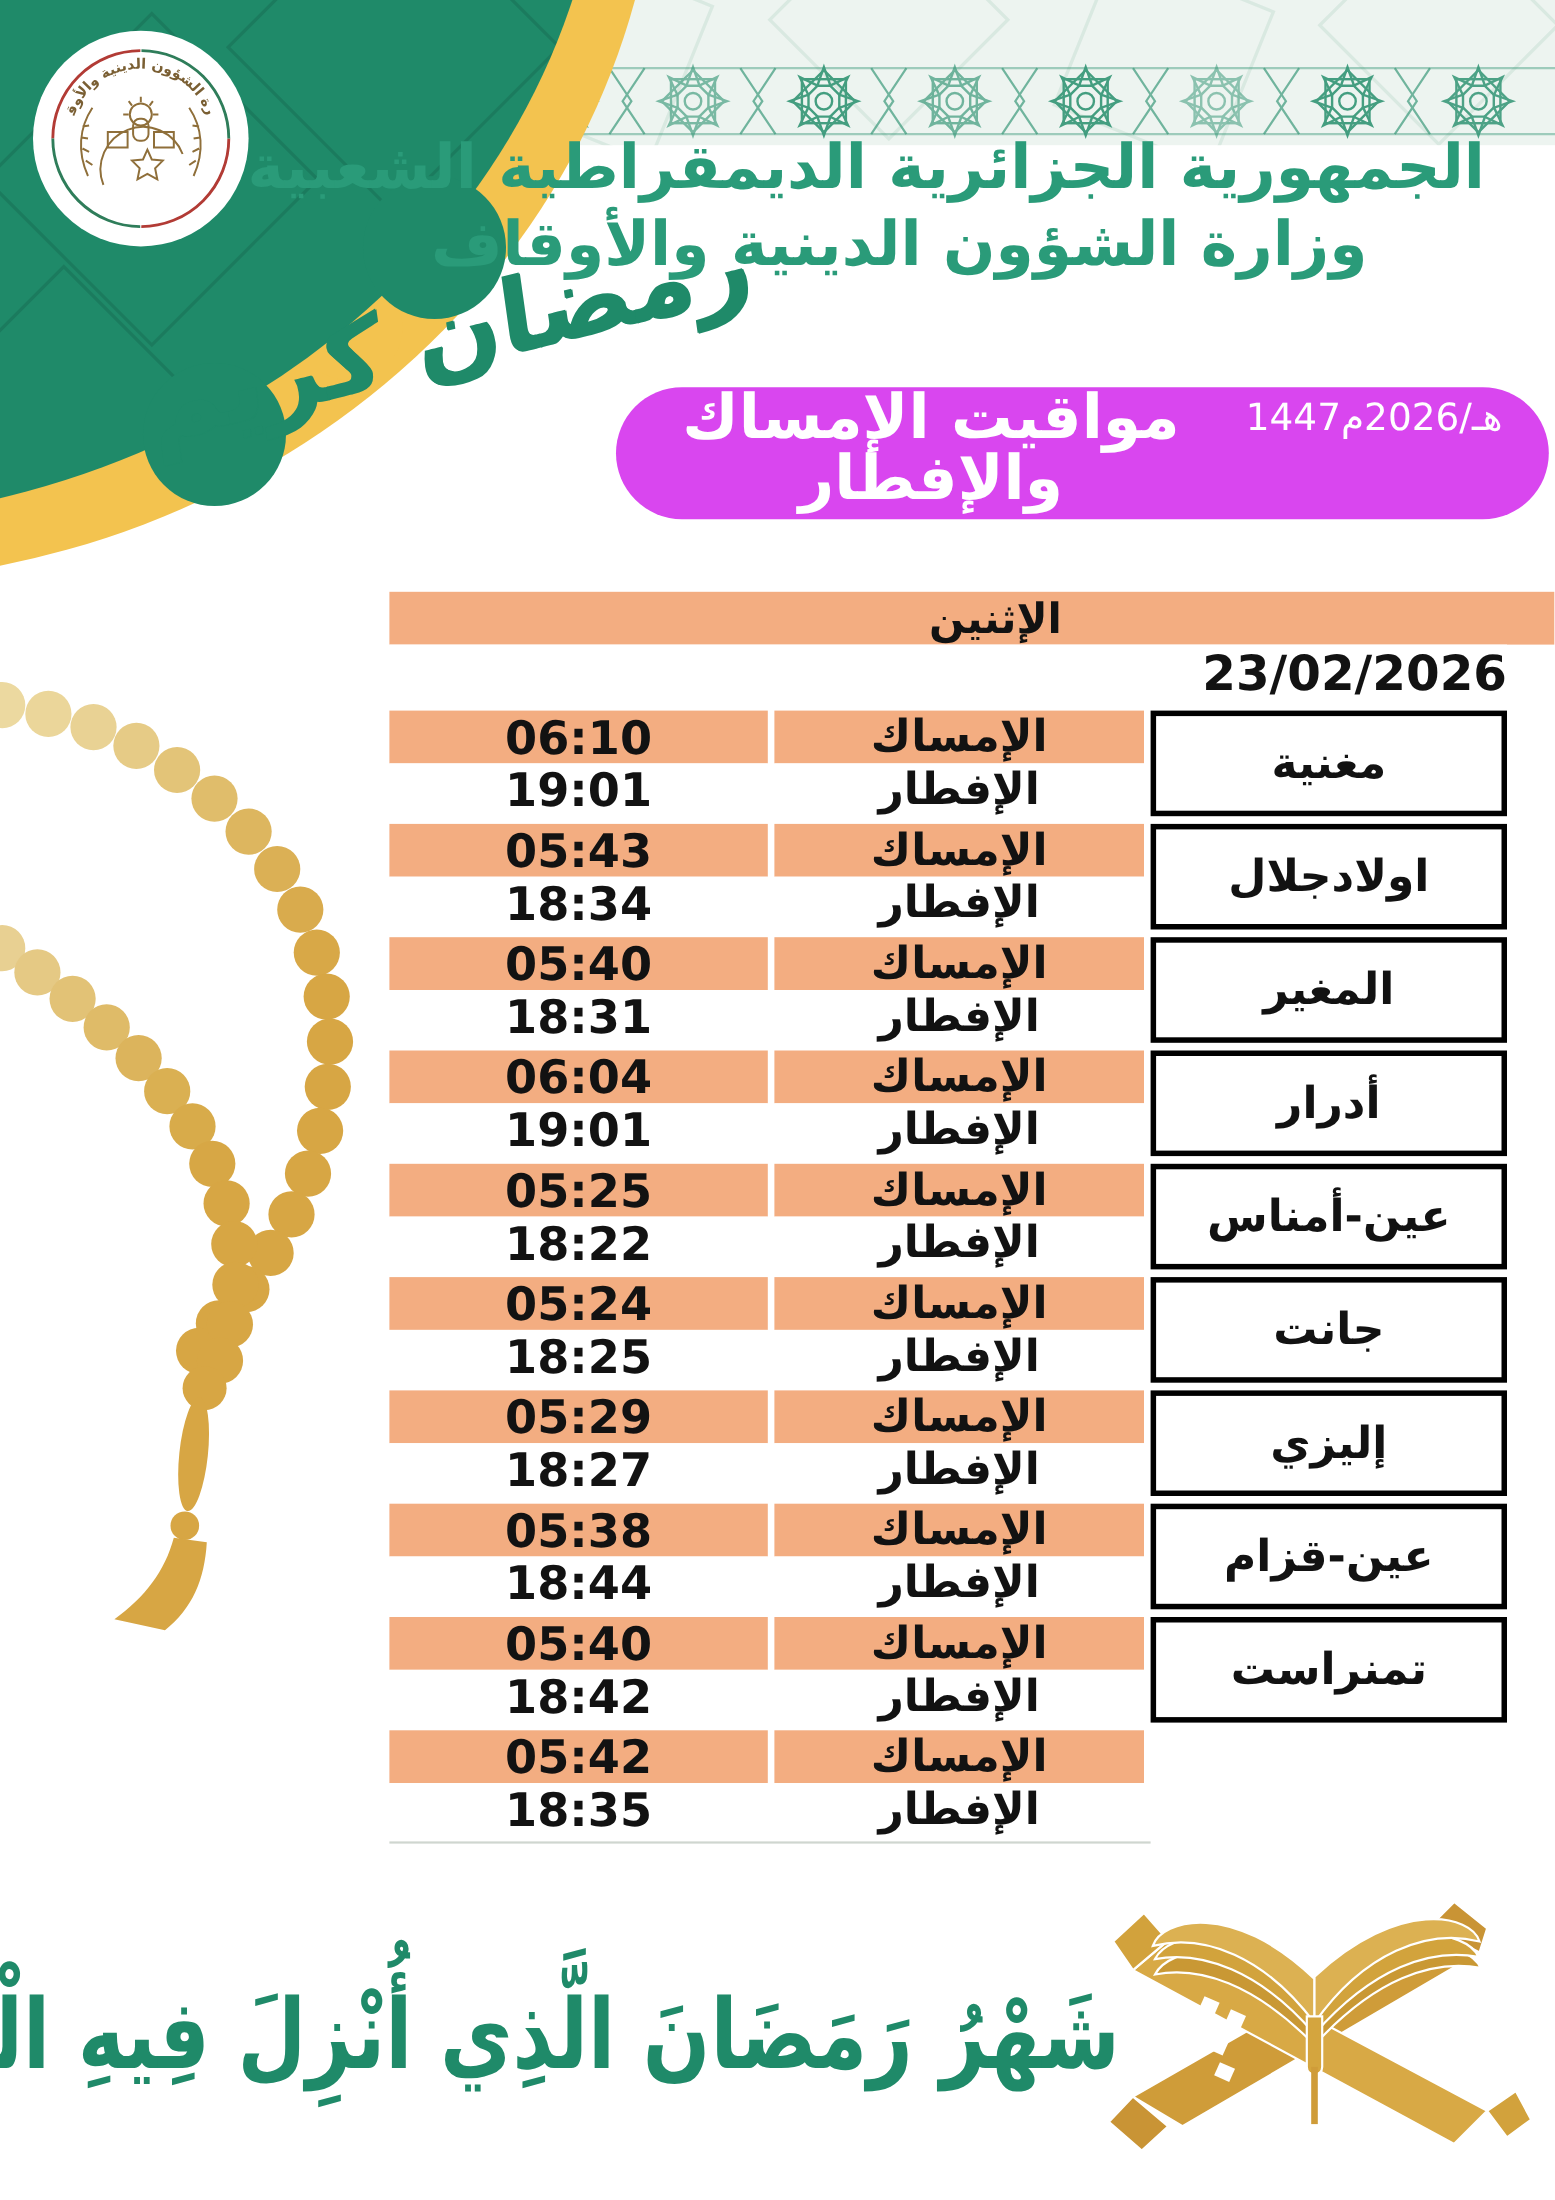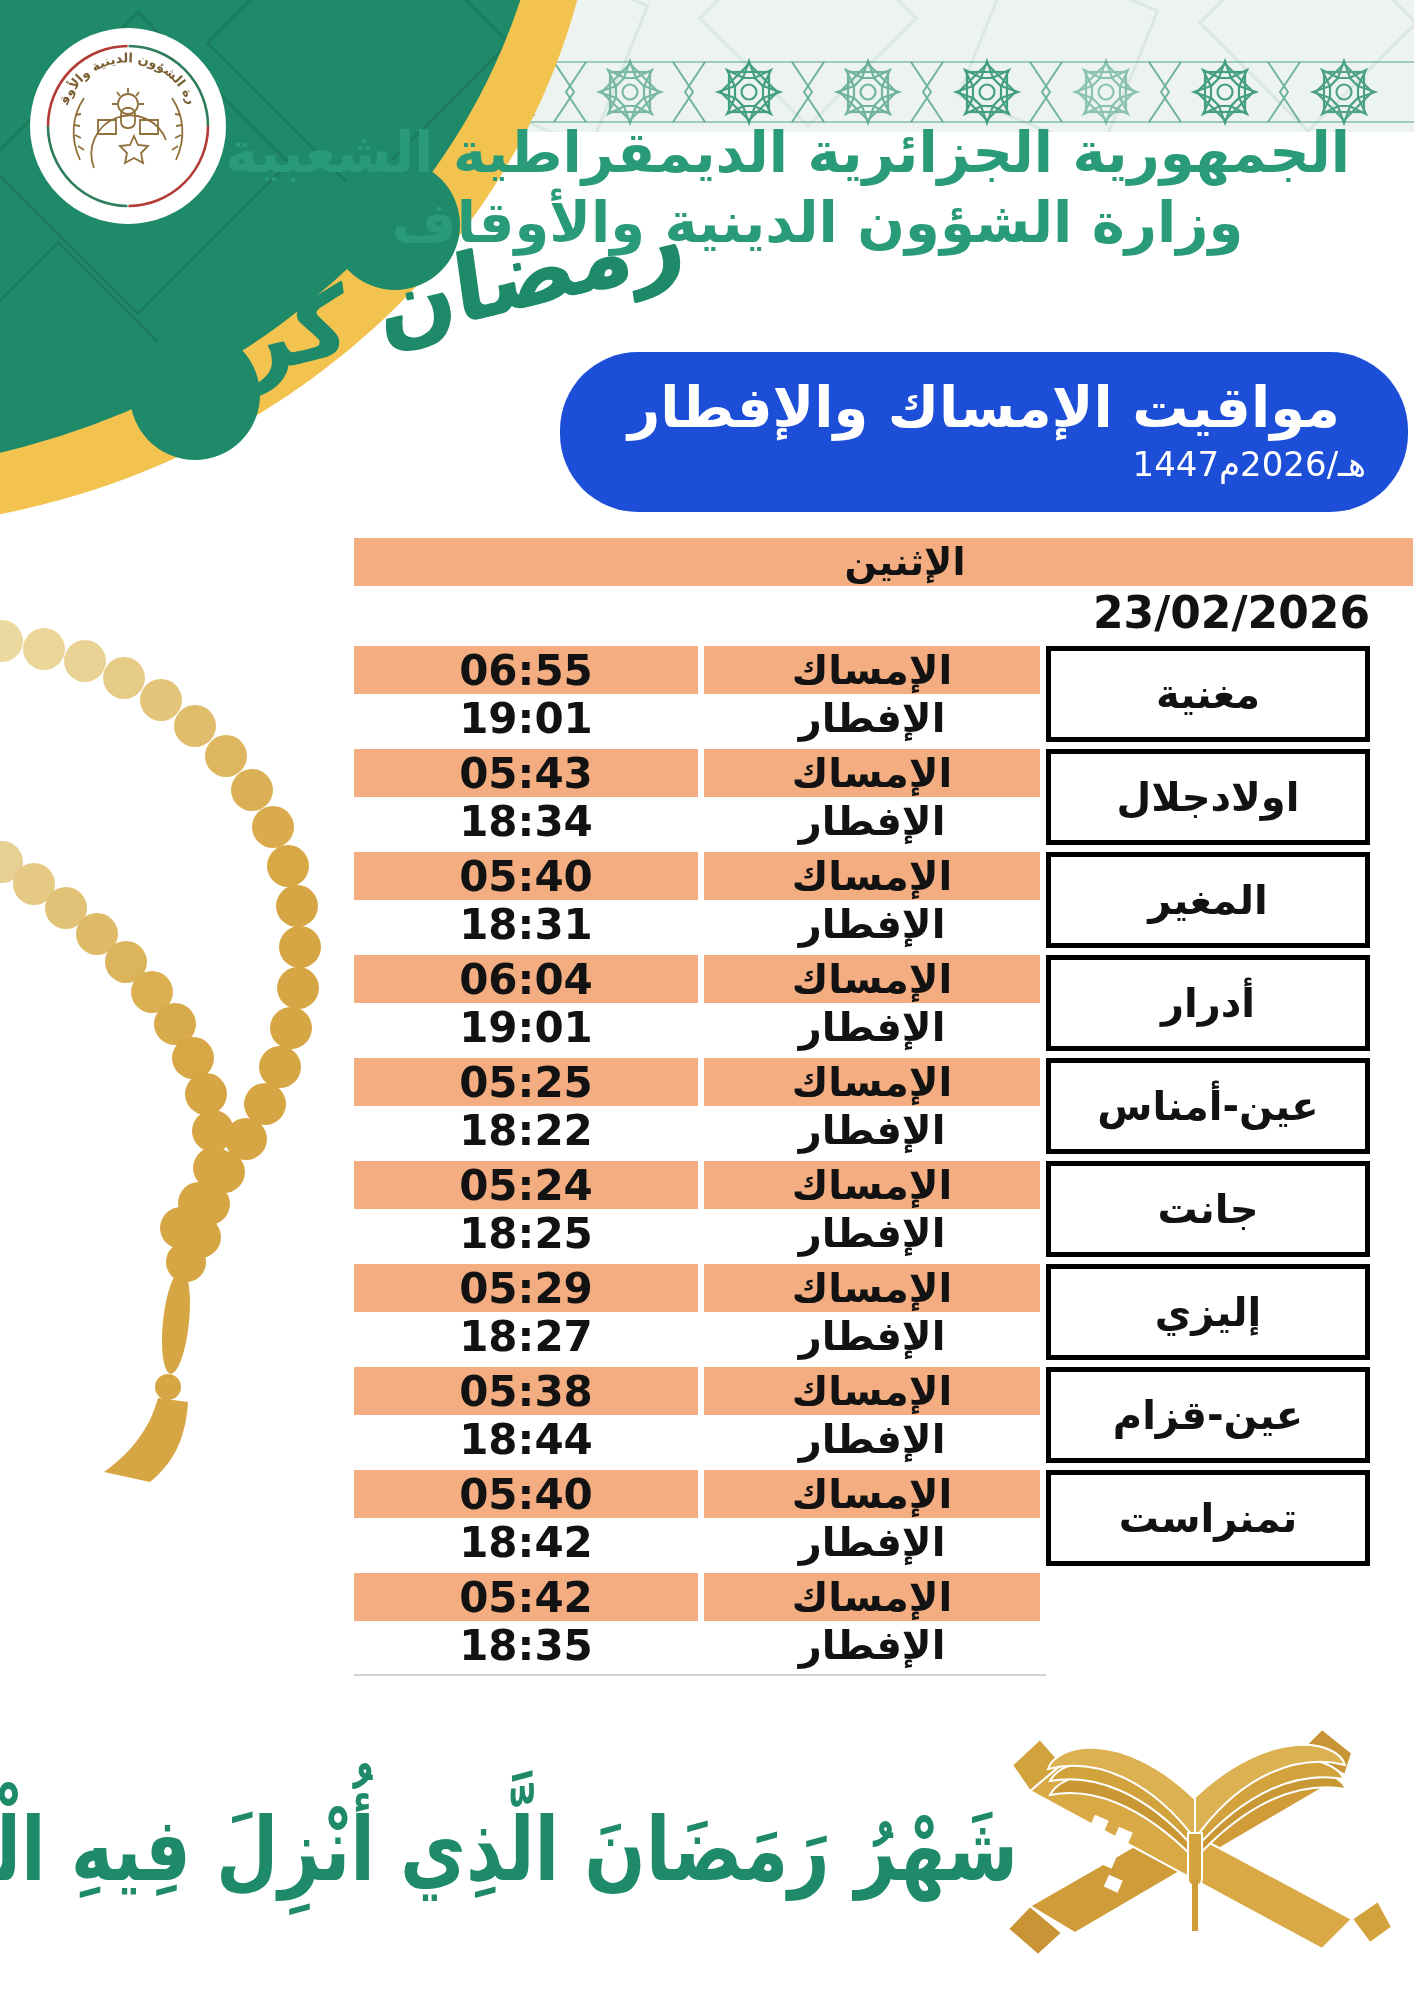--- a/index.html
+++ b/index.html
@@ -32,22 +32,22 @@
           color:#2a9b79;font-size:56px;font-weight:bold;line-height:1.1;}
   .title2{position:absolute;left:225px;top:192px;width:1185px;text-align:center;z-index:4;
           color:#2a9b79;font-size:56px;font-weight:bold;line-height:1.1;}
 
   
   .ramadan{position:absolute;left:128px;top:318px;z-index:4;color:#1f8a69;font-weight:bold;
            font-size:92px;white-space:nowrap;transform:rotate(-14deg) skewX(-6deg);transform-origin:left top;
            text-shadow:1px 1px 0 #1f8a69;}
 
   
-  .banner{position:absolute;left:560px;top:352px;width:848px;height:160px;background:#1d4ed8;
-          border-radius:78px;z-index:3;display:flex;flex-direction:column;justify-content:center;}
+  .banner{position:absolute;left:560px;top:352px;width:848px;height:120px;background:#d946ef;
+          border-radius:78px;z-index:3;display:flex;flex-direction:row;justify-content:center;}
   .banner-title{color:#ffffff;font-size:56px;font-weight:bold;text-align:center;line-height:1.0;direction:rtl;}
   .banner-year{color:#ffffff;font-size:34px;text-align:right;direction:ltr;padding-right:42px;margin-top:8px;}
 
   
   .table{position:absolute;left:354px;top:538px;width:1016px;z-index:3;}
   .thead-day{width:1016px;height:48px;background:#f3ad81;color:#121212;font-size:38px;font-weight:bold;
              text-align:center;line-height:48px;direction:rtl;padding-left:43px;}
   .thead-date{width:1016px;height:60px;background:#ffffff;color:#121212;font-size:44px;font-weight:bold;
              text-align:right;line-height:54px;}
   .city-block{display:grid;grid-template-columns:344px 336px 324px;grid-template-rows:48px 48px;
@@ -169,21 +169,21 @@
     <div class="banner-title">مواقيت الإمساك والإفطار</div>
     <div class="banner-year">1447هـ/2026م</div>
   </div>
 
   <div class="table" style="position:absolute;">
     <div class="thead-day">الإثنين</div>
     <div class="thead-date">23/02/2026</div>
     <div>
     <div class="city-block">
       <div class="cell time orange c-time-imsak">
-        <span>06:55</span>
+        <span>06:10</span>
       </div>
       <div class="cell label orange c-label-imsak">
         <span>الإمساك</span>
       </div>
       <div class="cell time white c-time-iftar">
         <span>19:01</span>
       </div>
       <div class="cell label white c-label-iftar">
         <span>الإفطار</span>
       </div>

